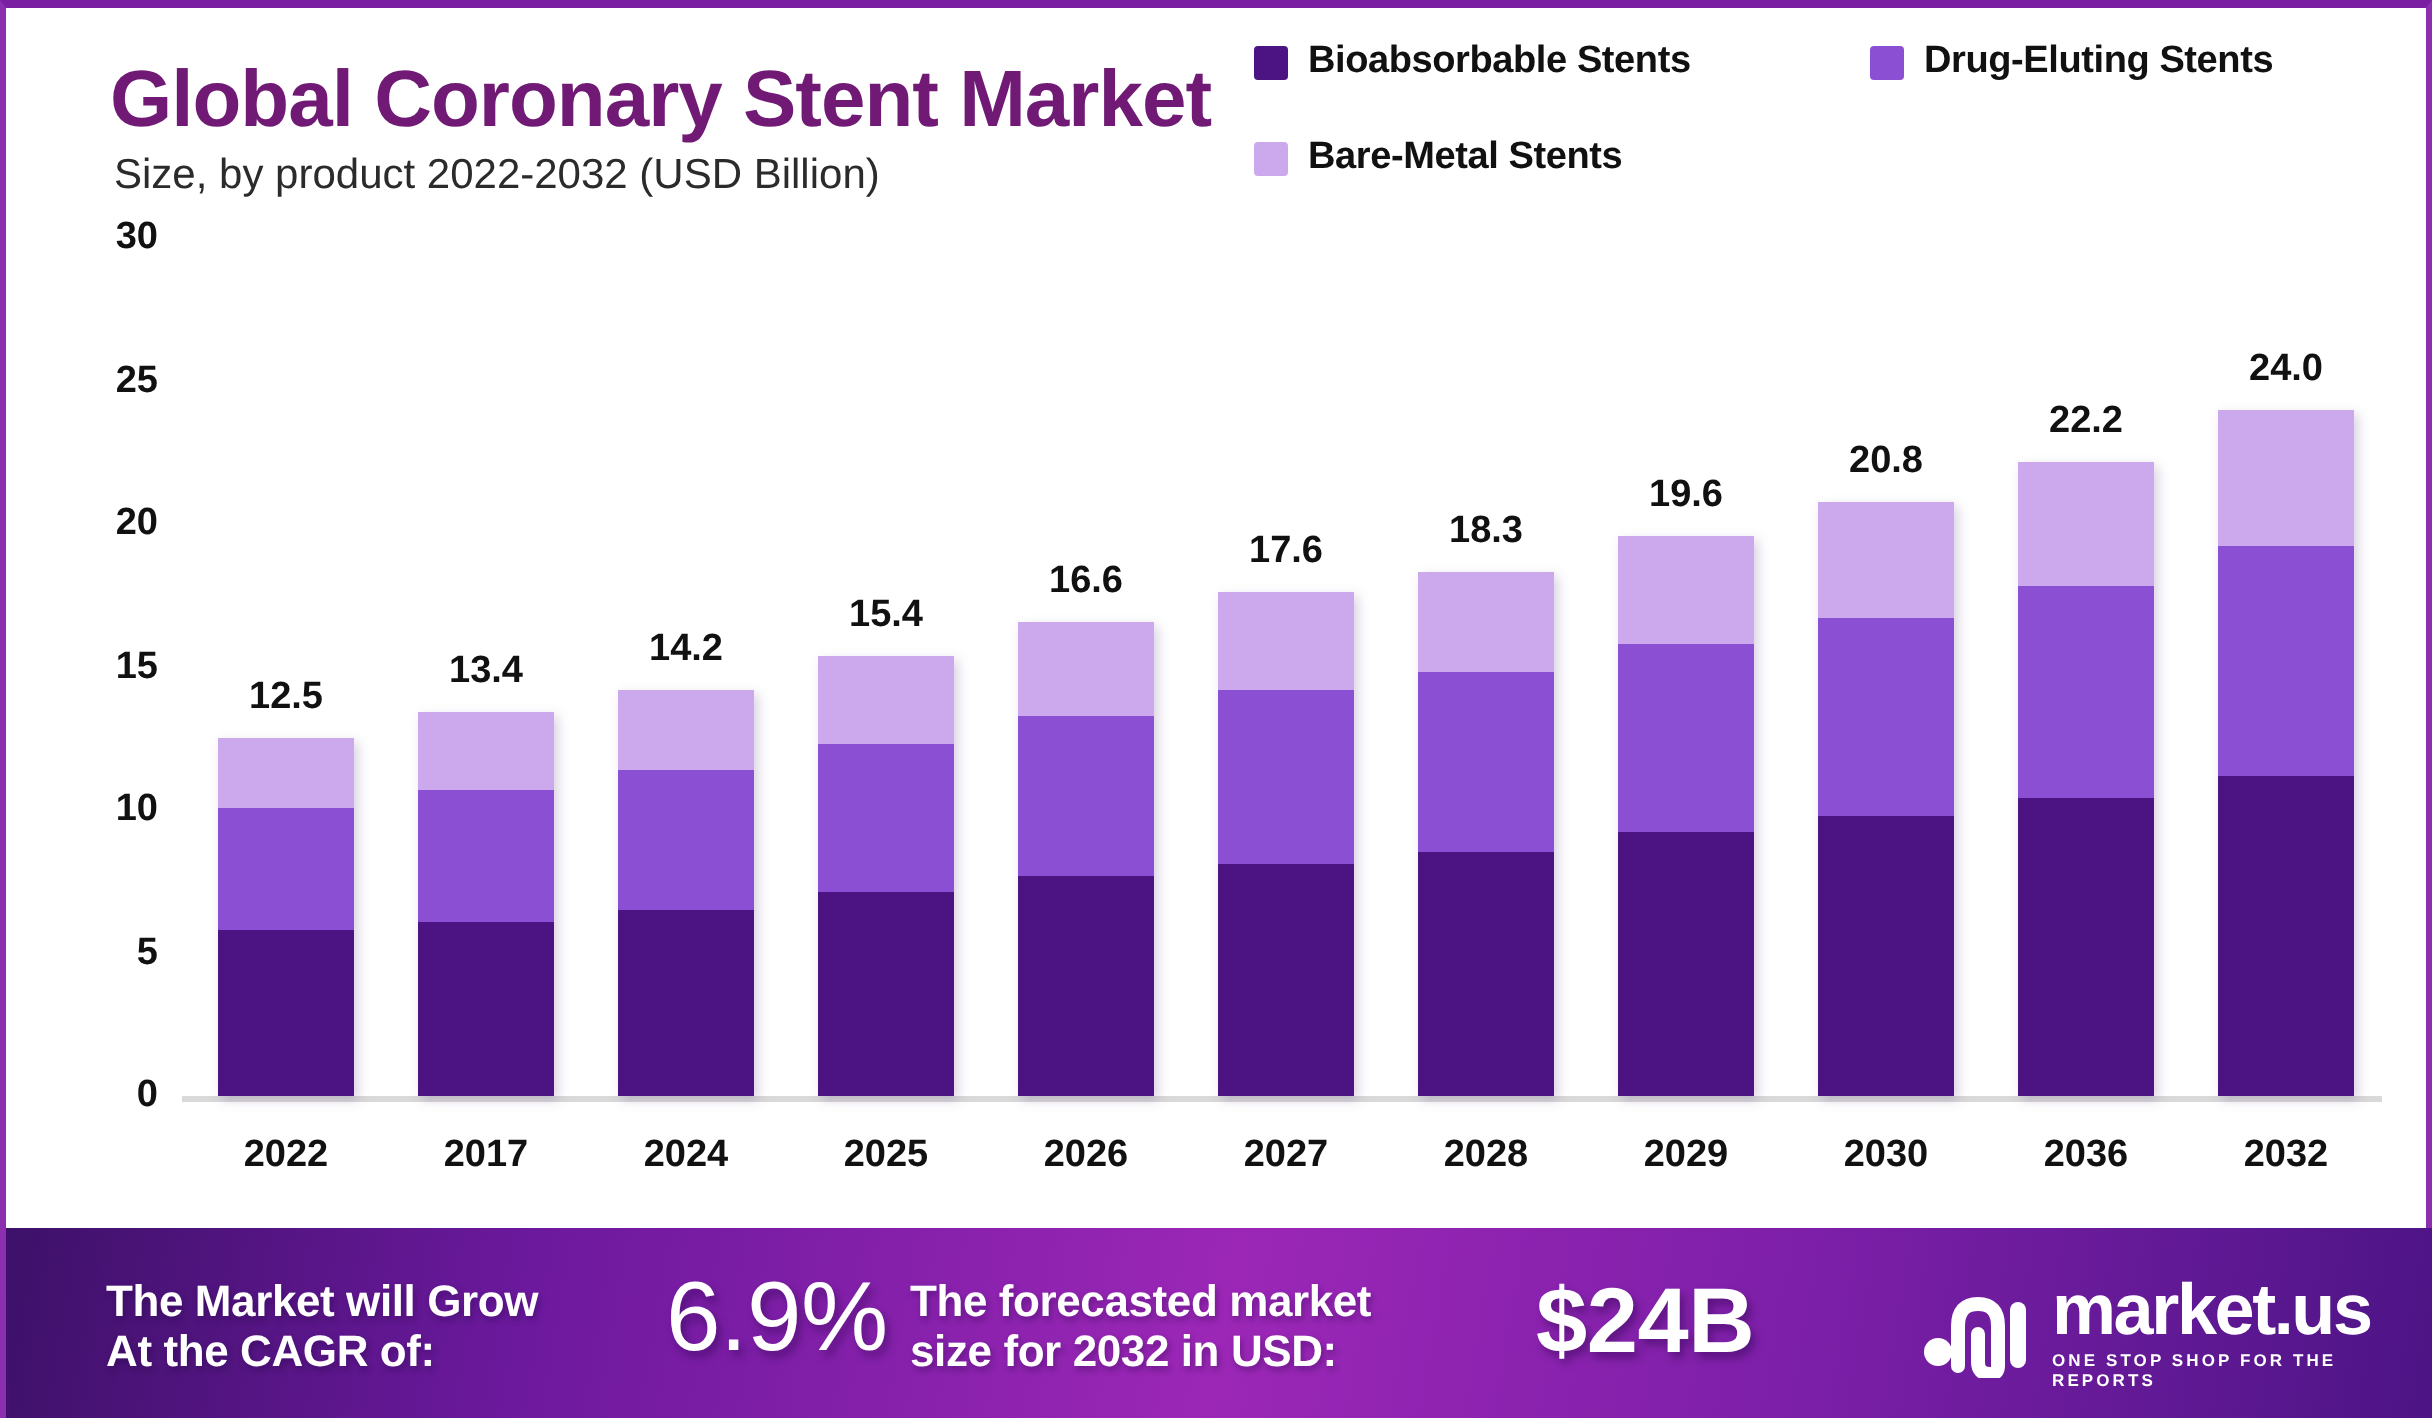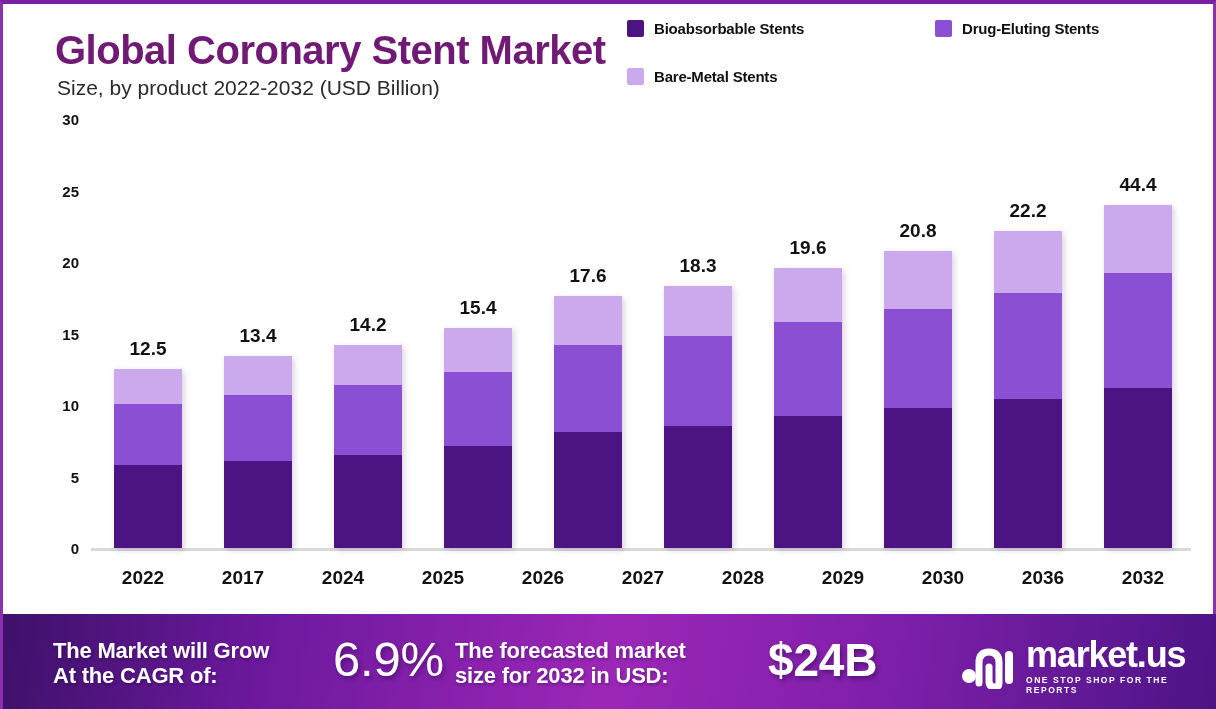--- a/index.html
+++ b/index.html
@@ -30,32 +30,32 @@
     white-space:nowrap;
   }
 
   
   .legend{position:absolute;left:612px;top:8px;width:600px;height:90px;}
   .legend-item{position:absolute;display:flex;align-items:center;white-space:nowrap;}
   .legend-item .swatch{
     width:17px;height:17px;border-radius:2px;margin-right:10px;flex:0 0 auto;
   }
   .legend-item .lbl{
-    font-size:15px;font-weight:bold;color:#111111;letter-spacing:-0.2px;
+    font-size:19px;font-weight:bold;color:#111111;letter-spacing:-0.2px;
   }
   #lg0{left:12px;top:8px;}
   #lg1{left:320px;top:8px;}
   #lg2{left:12px;top:56px;}
 
   
   .plot{position:absolute;left:0;top:115px;width:1216px;height:495px;}
   .yaxis{position:absolute;left:0;top:0;width:90px;height:495px;}
   .ytick{
     position:absolute;right:14px;
-    font-size:15px;font-weight:bold;color:#111111;
+    font-size:19px;font-weight:bold;color:#111111;
     transform:translateY(-50%);
   }
   .baseline{
     position:absolute;left:88px;top:429px;width:1100px;height:3px;
     background:#d9d9d9;
   }
   .bars{
     position:absolute;left:90px;top:0;width:1100px;height:429px;
     display:flex;align-items:flex-end;justify-content:space-around;
   }
@@ -178,20 +178,28 @@
         </div>
         <div class="bar-col">
           <div class="total-label" style="bottom: 229.22px;">15.4</div>
           <div class="bar-stack">
             <div class="seg" style="height: 44.33px; background: rgb(203, 169, 236);"></div>
             <div class="seg" style="height: 74.36px; background: rgb(139, 79, 212);"></div>
             <div class="seg" style="height: 101.53px; background: rgb(75, 20, 130);"></div>
           </div>
         </div>
         <div class="bar-col">
+          <div class="total-label" style="bottom: 246.38px;">16.6</div>
+          <div class="bar-stack">
+            <div class="seg" style="height: 47.19px; background: rgb(203, 169, 236);"></div>
+            <div class="seg" style="height: 80.08px; background: rgb(139, 79, 212);"></div>
+            <div class="seg" style="height: 110.11px; background: rgb(75, 20, 130);"></div>
+          </div>
+        </div>
+        <div class="bar-col">
           <div class="total-label" style="bottom: 260.68px;">17.6</div>
           <div class="bar-stack">
             <div class="seg" style="height: 48.62px; background: rgb(203, 169, 236);"></div>
             <div class="seg" style="height: 87.23px; background: rgb(139, 79, 212);"></div>
             <div class="seg" style="height: 115.83px; background: rgb(75, 20, 130);"></div>
           </div>
         </div>
         <div class="bar-col">
           <div class="total-label" style="bottom: 270.69px;">18.3</div>
           <div class="bar-stack">
@@ -218,21 +226,21 @@
         </div>
         <div class="bar-col">
           <div class="total-label" style="bottom: 326.46px;">22.2</div>
           <div class="bar-stack">
             <div class="seg" style="height: 62.92px; background: rgb(203, 169, 236);"></div>
             <div class="seg" style="height: 105.82px; background: rgb(139, 79, 212);"></div>
             <div class="seg" style="height: 148.72px; background: rgb(75, 20, 130);"></div>
           </div>
         </div>
         <div class="bar-col">
-          <div class="total-label" style="bottom: 352.2px;">44.4</div>
+          <div class="total-label" style="bottom: 352.2px;">24.0</div>
           <div class="bar-stack">
             <div class="seg" style="height: 68.64px; background: rgb(203, 169, 236);"></div>
             <div class="seg" style="height: 114.4px; background: rgb(139, 79, 212);"></div>
             <div class="seg" style="height: 160.16px; background: rgb(75, 20, 130);"></div>
           </div>
         </div>
       </div>
     <div class="xlabels" id="xlabels">
         <div class="xlabel">2022</div>
         <div class="xlabel">2017</div>

